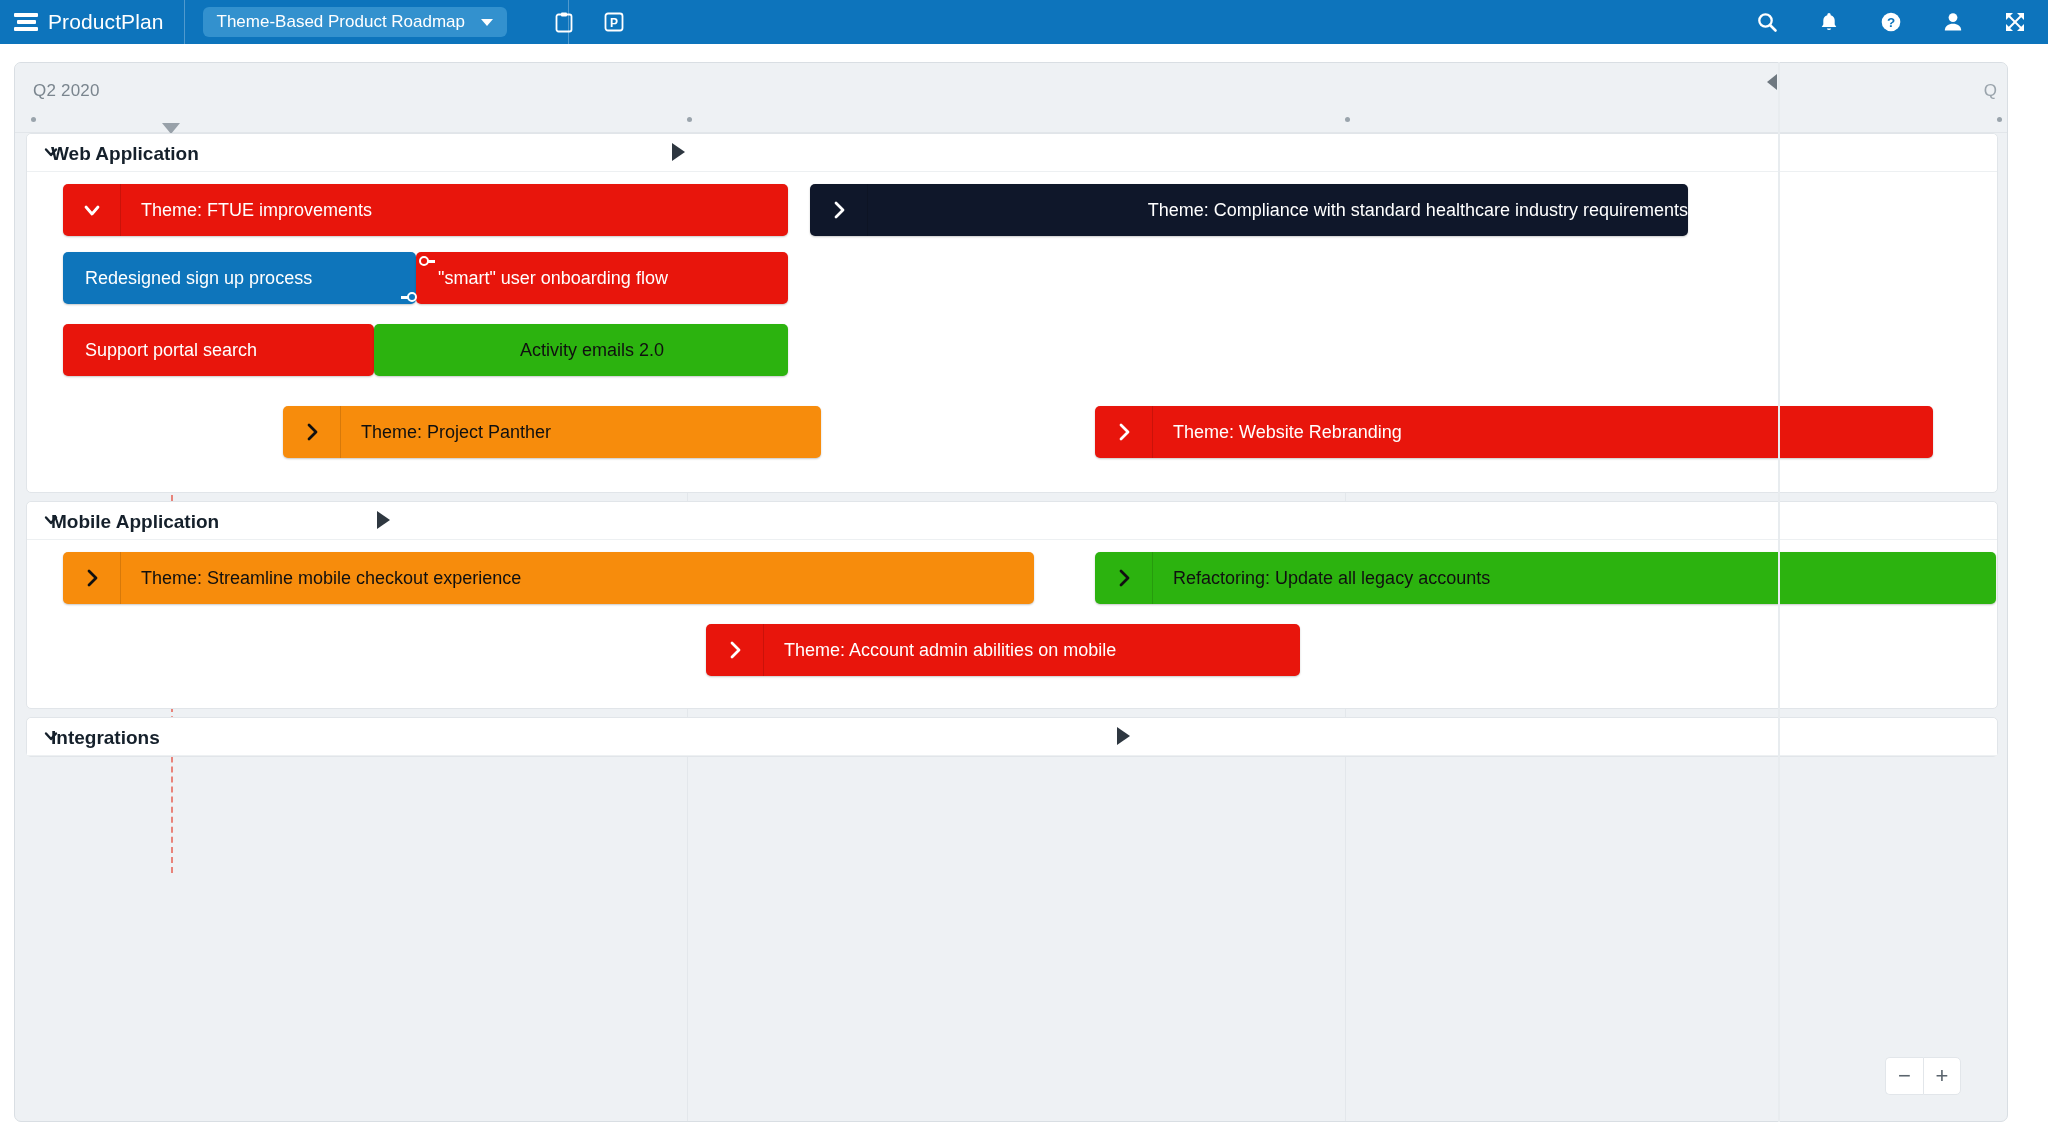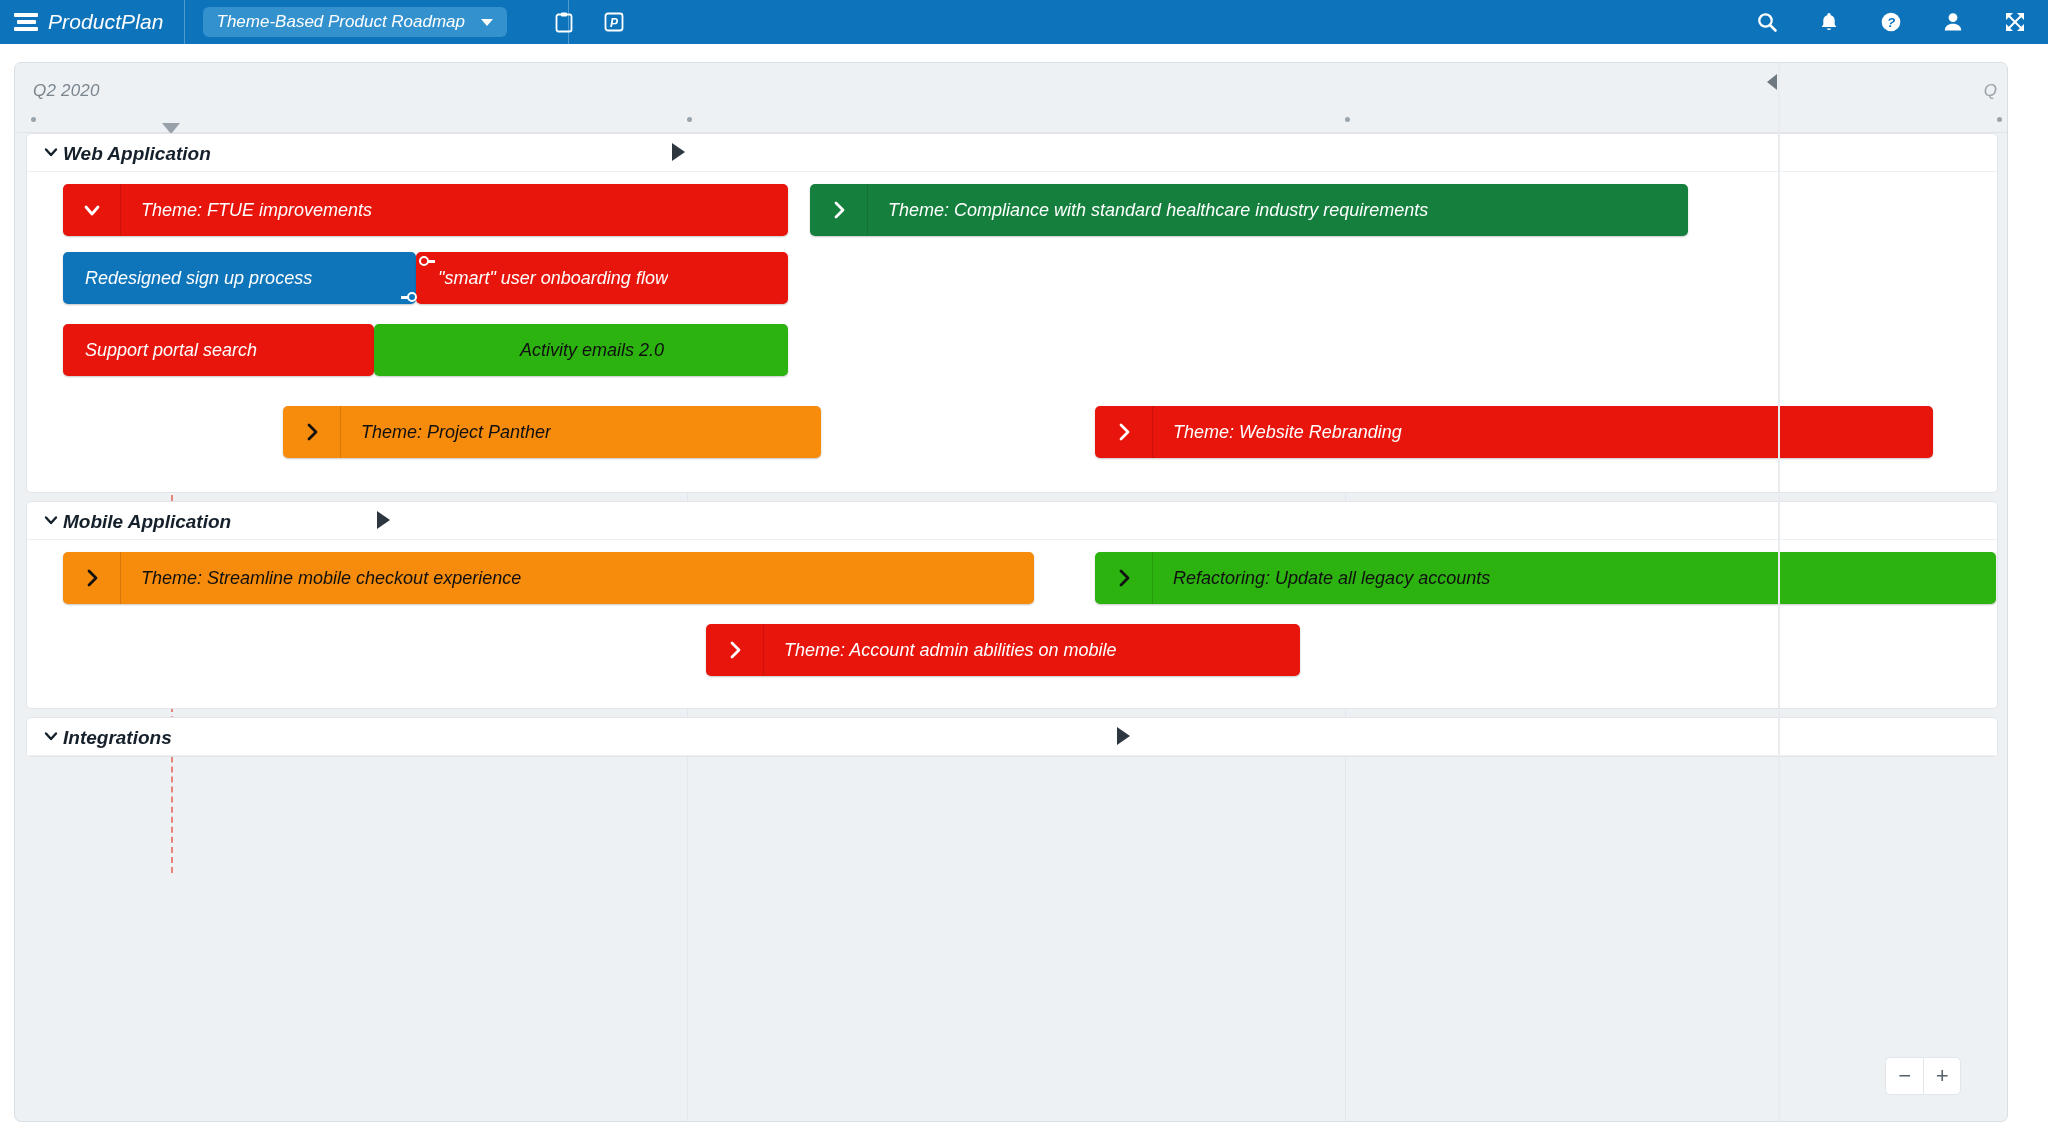--- a/index.html
+++ b/index.html
@@ -2,21 +2,21 @@
 <html><head>
 <meta charset="utf-8">
 <style>
   * { box-sizing: border-box; margin: 0; padding: 0; }
   html, body {
     width: 2048px; height: 1135px;
     background: #ffffff;
     font-family: "Liberation Sans", sans-serif;
     overflow: hidden;
   }
-  .app { position: relative; width: 1780px; height: 1135px; background:#fff;font-style:italic; }
+  .app { position: relative; width: 1780px; height: 1135px; background:#fff; }
 
   
   .topbar {
     position: absolute; top:0; left:0; width:2048px; height:44px;
     background:#0D74BC; display:flex; align-items:center;
   }
   .brand { display:flex; align-items:center; height:44px; padding-left:14px; padding-right:20px; }
   .brand-mark { width:24px; height:20px; margin-right:10px; position:relative; }
   .brand-mark i { position:absolute; left:0; height:4px; background:#fff; border-radius:1px; display:block; }
   .brand-mark i:nth-child(1){ top:1px; width:24px; }
@@ -57,21 +57,21 @@
     position:absolute; top:70px; bottom:0; width:0;
     border-left:2px dashed #E8837A;
   }
   .vgrid { position:absolute; top:70px; bottom:0; width:1px; background:#E3E7EB; }
 
   .lanes { position:absolute; left:0; top:70px; width:1994px; bottom:0; }
 
   .lane { position:relative; background:#fff; border:1px solid #E1E5E9; border-radius:5px; margin:0 11px 8px 11px; }
   .lane-head { position:relative; height:38px; border-bottom:1px solid #EDF0F2; background:#fff; border-radius:5px 5px 0 0;}
   .lane-chev { position:absolute; left:17px; top:11px; width:14px; height:14px; }
-  .lane-title { position:absolute; left:36px; top:9px; font-size:19px; font-weight:bold; color:#15202B; white-space:nowrap; }
+  .lane-title { position:absolute; left:24px; top:9px; font-size:19px; font-weight:bold; color:#15202B; white-space:nowrap; }
   .lane-marker { position:absolute; top:9px; width:0;height:0;
     border-top:9px solid transparent; border-bottom:9px solid transparent; border-left:13px solid #2E3740; }
   .lane-body { position:relative; }
 
   
   .bar {
     position:absolute; height:52px; border-radius:5px;
     box-shadow:0 1px 2px rgba(0,0,0,.22);
     display:flex; align-items:center; overflow:hidden;
   }
@@ -213,21 +213,21 @@
           </div>
           <div class="lane-body" style="height: 320px;">
             <div class="bar theme light" style="left: 36px; top: 12px; width: 725px; background: rgb(232, 21, 12);">
               <div class="bar-handle">
                 <svg width="22" height="22" viewBox="0 0 22 22">
                   <polyline points="5,8 11,15 17,8" fill="none" stroke="#ffffff" stroke-width="2.8" stroke-linecap="round" stroke-linejoin="round"></polyline>
                 </svg>
               </div>
               <div class="bar-label">Theme: FTUE improvements</div>
             </div>
-            <div class="bar theme light" style="left: 783px; top: 12px; width: 878px; background: #15803d;">
+            <div class="bar theme light" style="left: 783px; top: 12px; width: 878px; background: #0f172a; justify-content: space-between;">
               <div class="bar-handle">
                 <svg width="22" height="22" viewBox="0 0 22 22">
                   <polyline points="8,4 15,11 8,18" fill="none" stroke="#ffffff" stroke-width="2.8" stroke-linecap="round" stroke-linejoin="round"></polyline>
                 </svg>
               </div>
               <div class="bar-label">Theme: Compliance with standard healthcare industry requirements</div>
             </div>
             <div class="bar plain light" style="left: 36px; top: 80px; width: 353px; background: rgb(14, 117, 187);">
               <div class="bar-label">Redesigned sign up process</div>
             </div>

